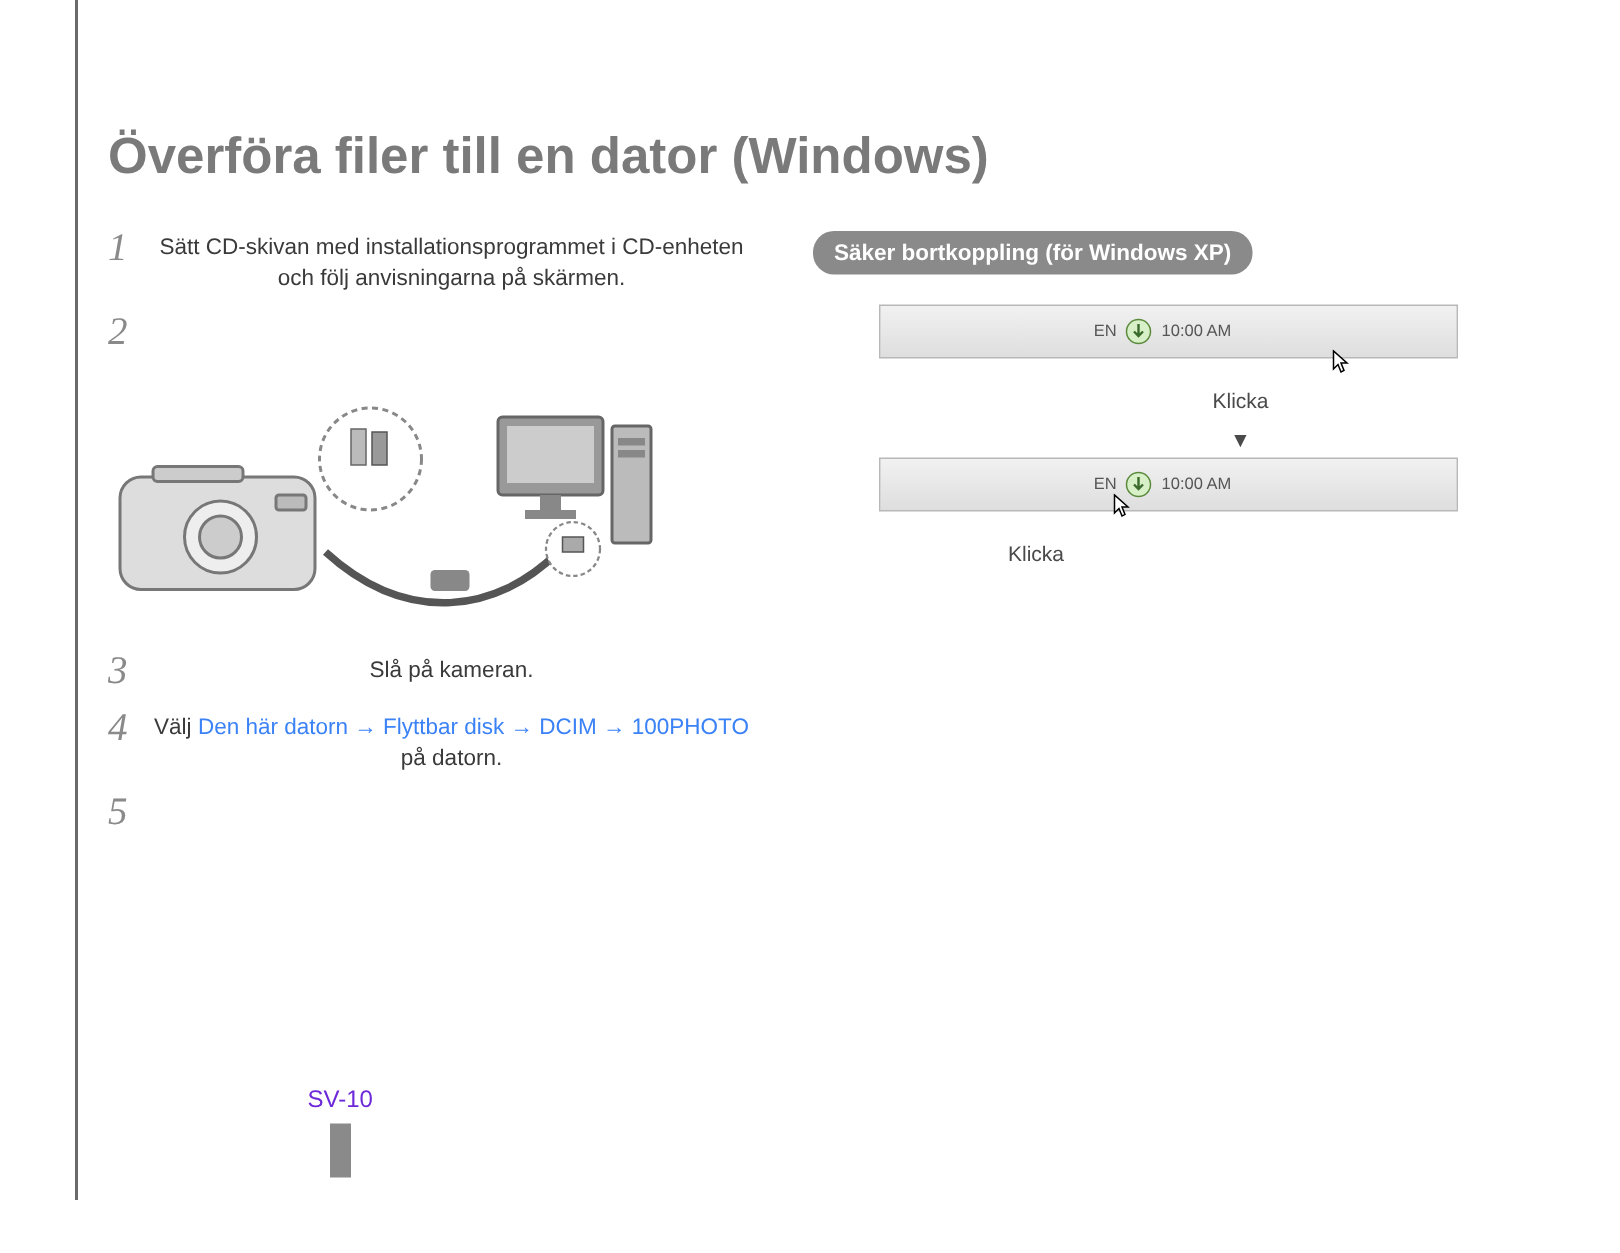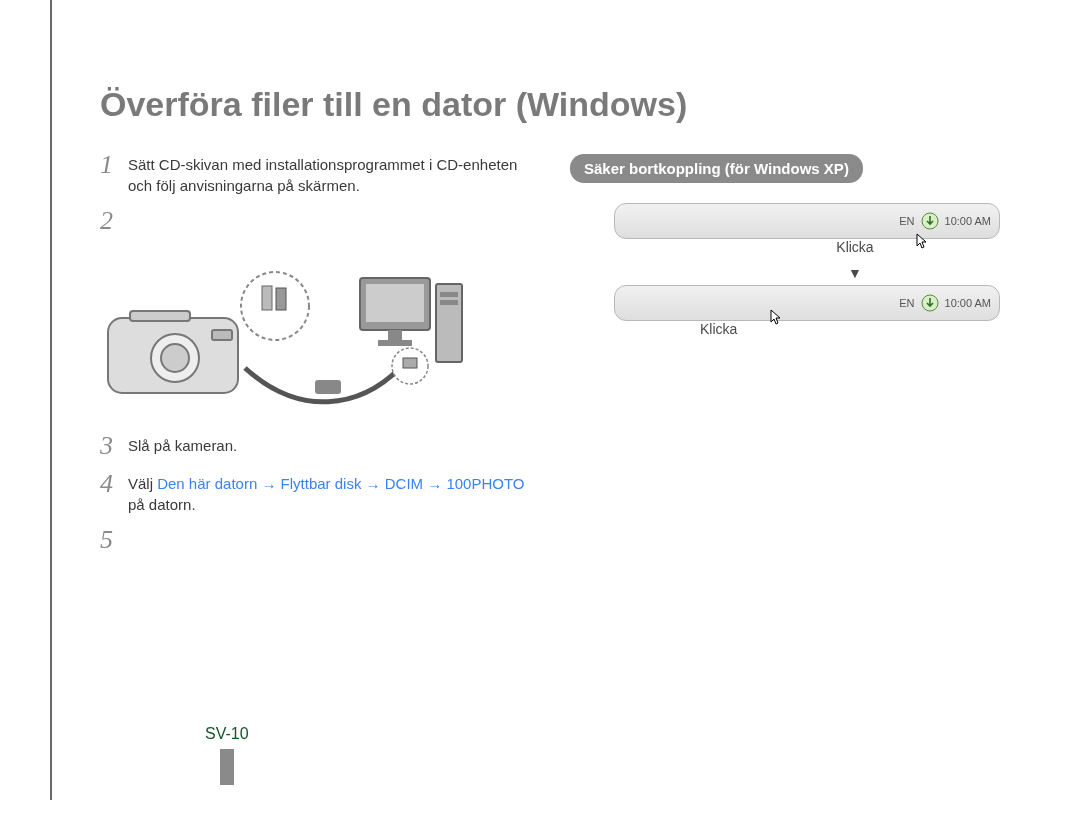--- a/index.html
+++ b/index.html
@@ -10,21 +10,21 @@
     color: #4a4a4a;
     width: 1080px;
     height: 835px;
     position: relative;
   }
   .page {
     position: relative;
     width: 100%;
     height: 100%;
     box-sizing: border-box;
-    padding: 60px 60px 30px 60px;
+    padding: 60px 60px 30px 32px;
   }
   .left-rule {
     position: absolute;
     left: 50px;
     top: 0;
     bottom: 35px;
     width: 2px;
     background: #6a6a6a;
   }
   h1 {
@@ -65,20 +65,21 @@
     font-style: italic;
     font-size: 26px;
     color: #8a8a8a;
     width: 28px;
     flex-shrink: 0;
     line-height: 1;
     margin-top: -2px;
   }
   .steptext {
     flex: 1;
+    text-align: center;
   }
   .illus {
     margin: 10px 0 18px 0;
     width: 370px;
     height: 155px;
   }
   .callout {
     display: inline-block;
     background: #8a8a8a;
     color: #fff;
@@ -90,24 +91,24 @@
   }
   .tray {
     position: relative;
     width: 430px;
     margin-bottom: 10px;
   }
   .traybar {
     height: 34px;
     background: linear-gradient(#f1f1f1,#dedede);
     border: 1px solid #b8b8b8;
-    border-radius: 12px;
+    border-radius: 0;
     display: flex;
     align-items: center;
-    justify-content: flex-end;
+    justify-content: center;
     padding-right: 8px;
     gap: 6px;
     font-size: 11px;
     color: #555;
     margin-left: 44px;
   }
   .tray .tooltip {
     position: absolute;
     left: 14px;
     top: 6px;
@@ -123,21 +124,21 @@
     display: inline-flex;
     align-items: center;
     justify-content: center;
     font-size: 14px;
     color: #4a7a3c;
   }
   .traylabel {
     text-align: center;
     font-size: 14px;
     color: #4a4a4a;
-    margin-top: 0;
+    margin-top: 20px;
   }
   .arrow-down {
     text-align: center;
     font-size: 14px;
     margin: 4px 0;
     padding-left: 140px;
   }
   .cursor {
     position: relative;
     display: inline-block;
@@ -149,21 +150,21 @@
     position: absolute;
     left: 205px;
     bottom: 50px;
     display: flex;
     flex-direction: column;
     align-items: center;
     gap: 6px;
   }
   .pagenum {
     font-size: 16px;
-    color: #14532d;
+    color: #6d28d9;
   }
   .pagebar {
     width: 14px;
     height: 36px;
     background: #8a8a8a;
   }
   strong { font-weight: normal; color: #3b82f6; }
 </style>
 </head>
 <body>

